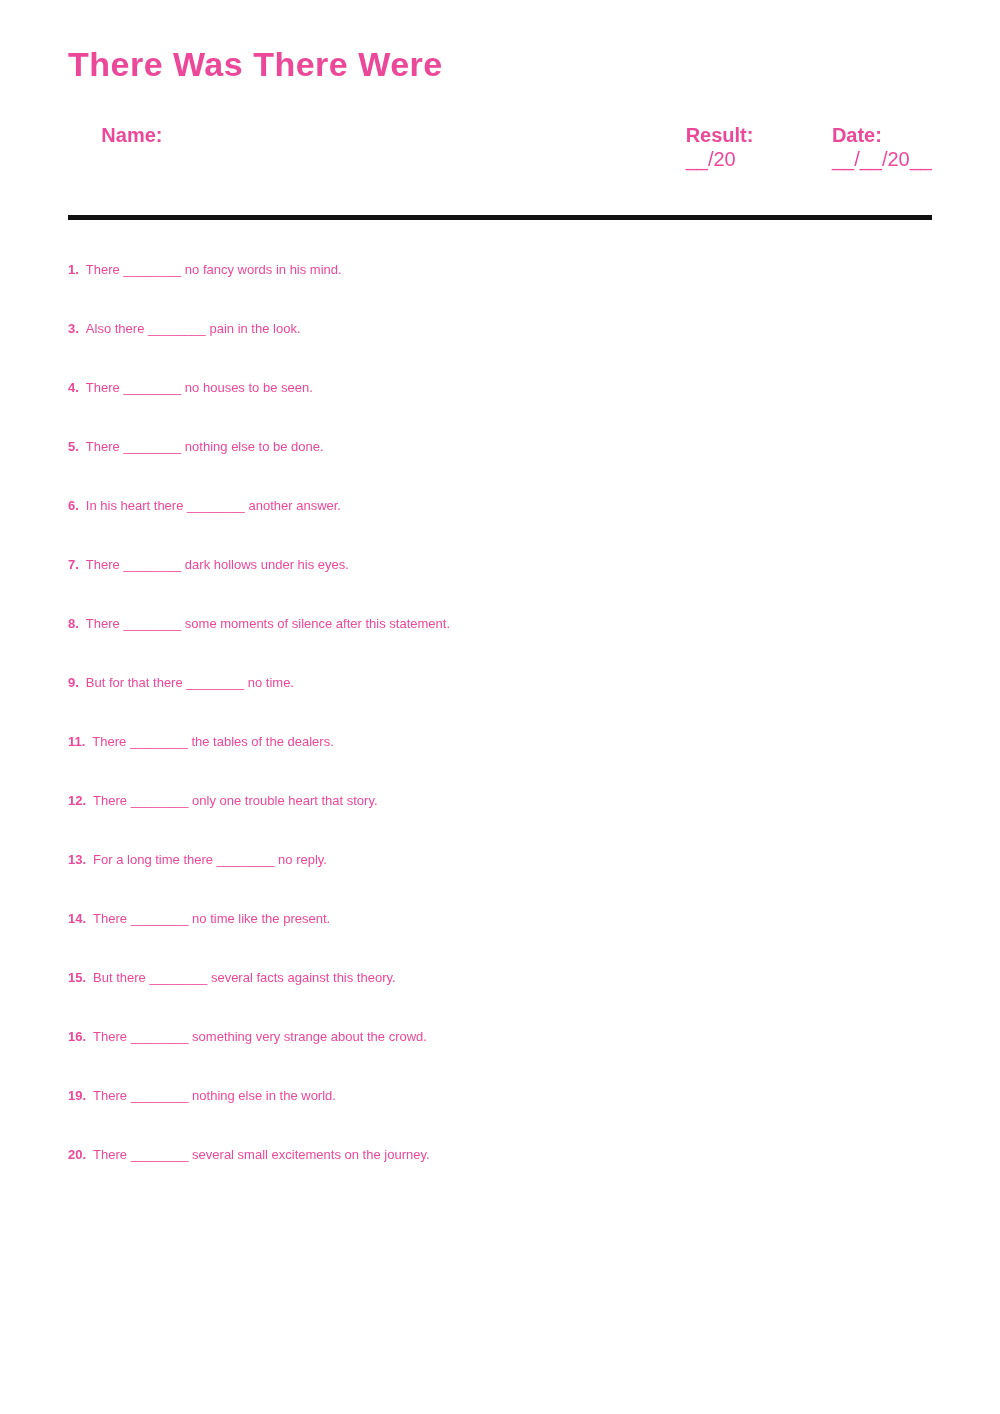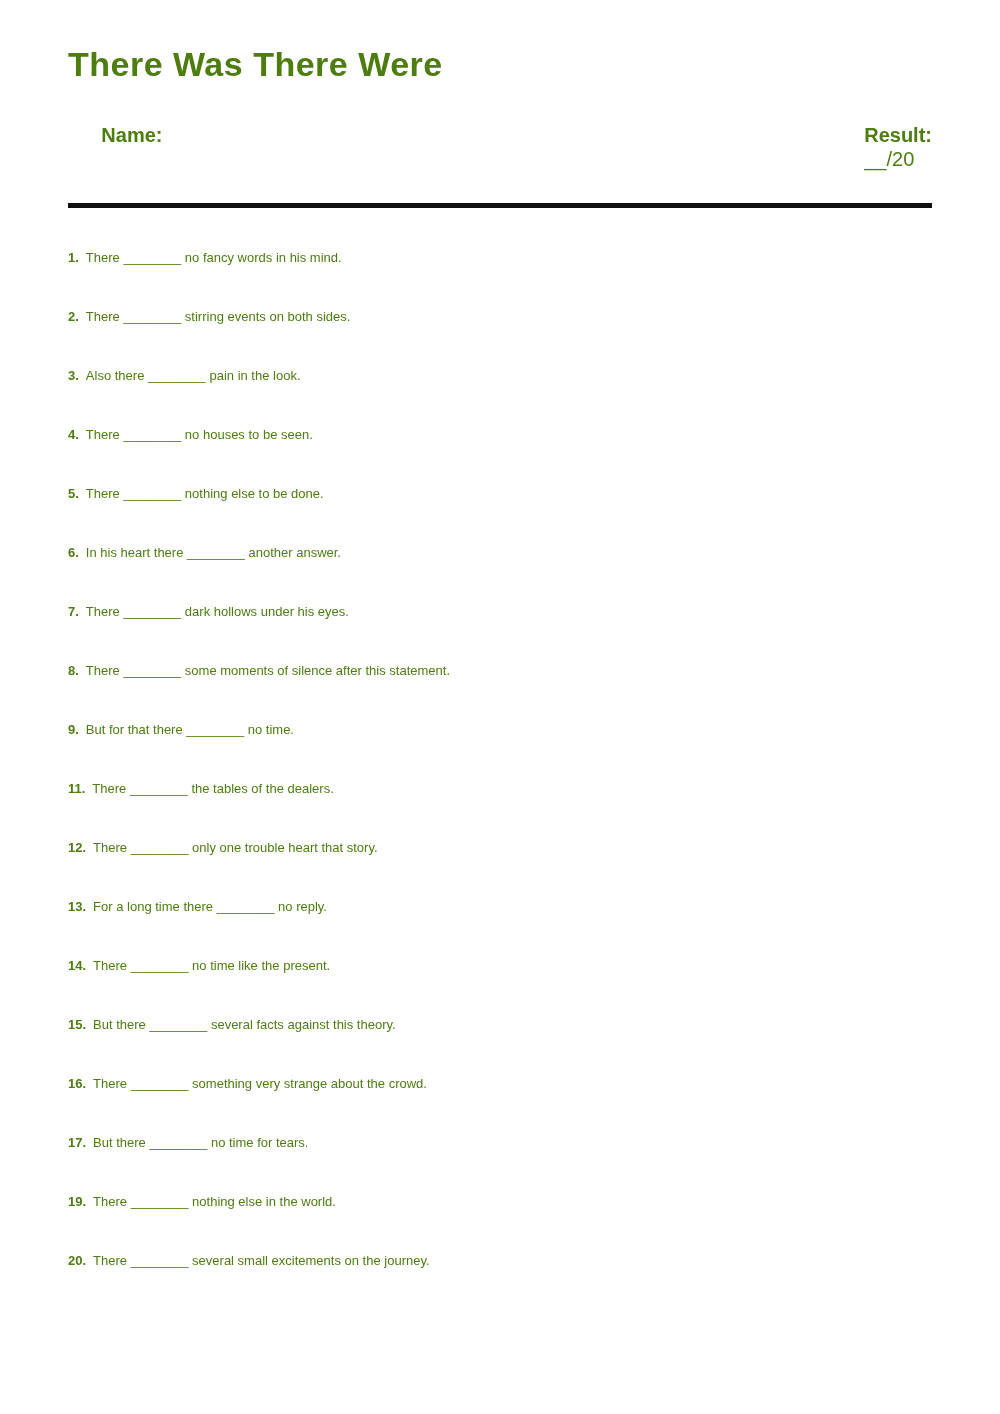--- a/index.html
+++ b/index.html
@@ -1,40 +1,40 @@
 <!DOCTYPE html>
 <html><head>
 <meta charset="utf-8">
 <style>
   html, body { margin: 0; padding: 0; background: #ffffff; }
   .page {
     position: relative;
     width: 1000px;
     height: 1414px;
     background: #ffffff;
-    color: #4d7c0f;
+    color: #ec4899;
     font-family: "Liberation Sans", "DejaVu Sans", sans-serif;
     box-sizing: border-box;
     padding: 46px 68px 0 68px;
     overflow: hidden;
   }
   .title {
     font-size: 34px;
     line-height: 1.1;
     font-weight: bold;
     margin: 0 0 16px 0;
     letter-spacing: 0.5px;
   }
   .meta-row {
     display: flex;
     justify-content: space-between;
     align-items: baseline;
     font-size: 20px;
     line-height: 24px;
-    padding-bottom: 8px;
+    padding-bottom: 20px;
     border-bottom: 5px solid #111111;
   }
   .meta-right {
     display: flex;
     gap: 34px;
   }
   .meta-item { white-space: pre; }
   .label { font-weight: bold; }
   .value { font-weight: normal; }
   .questions { margin-top: 38px; }
@@ -59,29 +59,30 @@
 
   <div class="meta-row">
     <div class="meta-item">
       <span class="label">Name:</span>
     </div>
     <div class="meta-right">
       <div class="meta-item">
         <span class="label">Result:</span>
         <span class="value">__/20</span>
       </div>
+      <div class="meta-item">
+        <span class="label">Date:</span>
+        <span class="value">__/__/20__</span>
+      </div>
     </div>
   </div>
 
   <div class="questions">
     <div class="question">
       <span class="qnum">1.</span><span class="qtext">There ________ no fancy words in his mind.</span>
-    </div>
-    <div class="question">
-      <span class="qnum">2.</span><span class="qtext">There ________ stirring events on both sides.</span>
     </div>
     <div class="question">
       <span class="qnum">3.</span><span class="qtext">Also there ________ pain in the look.</span>
     </div>
     <div class="question">
       <span class="qnum">4.</span><span class="qtext">There ________ no houses to be seen.</span>
     </div>
     <div class="question">
       <span class="qnum">5.</span><span class="qtext">There ________ nothing else to be done.</span>
     </div>
@@ -109,23 +110,20 @@
     <div class="question">
       <span class="qnum">14.</span><span class="qtext">There ________ no time like the present.</span>
     </div>
     <div class="question">
       <span class="qnum">15.</span><span class="qtext">But there ________ several facts against this theory.</span>
     </div>
     <div class="question">
       <span class="qnum">16.</span><span class="qtext">There ________ something very strange about the crowd.</span>
     </div>
     <div class="question">
-      <span class="qnum">17.</span><span class="qtext">But there ________ no time for tears.</span>
-    </div>
-    <div class="question">
       <span class="qnum">19.</span><span class="qtext">There ________ nothing else in the world.</span>
     </div>
     <div class="question">
       <span class="qnum">20.</span><span class="qtext">There ________ several small excitements on the journey.</span>
     </div>
   </div>
 
 </div>
 
 </body></html>

